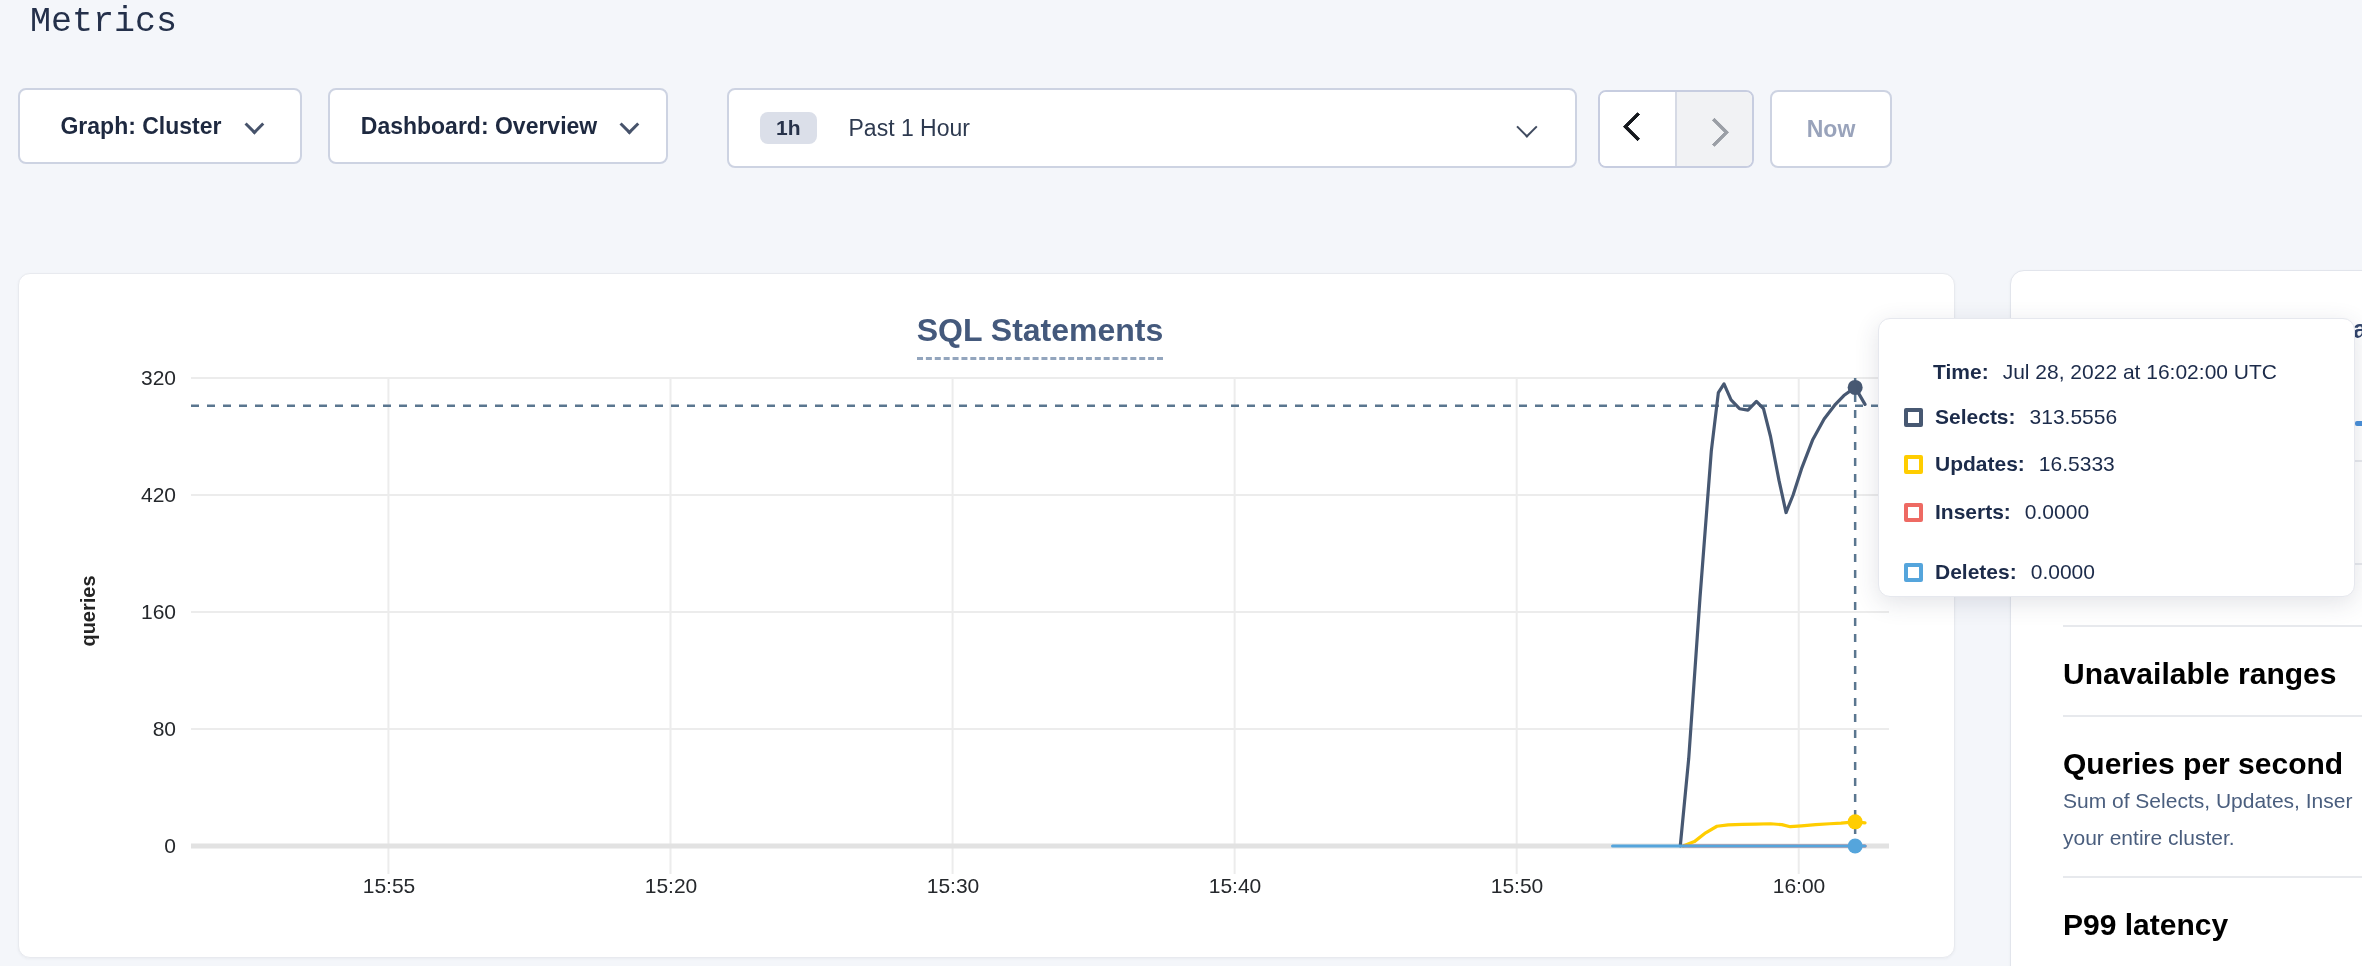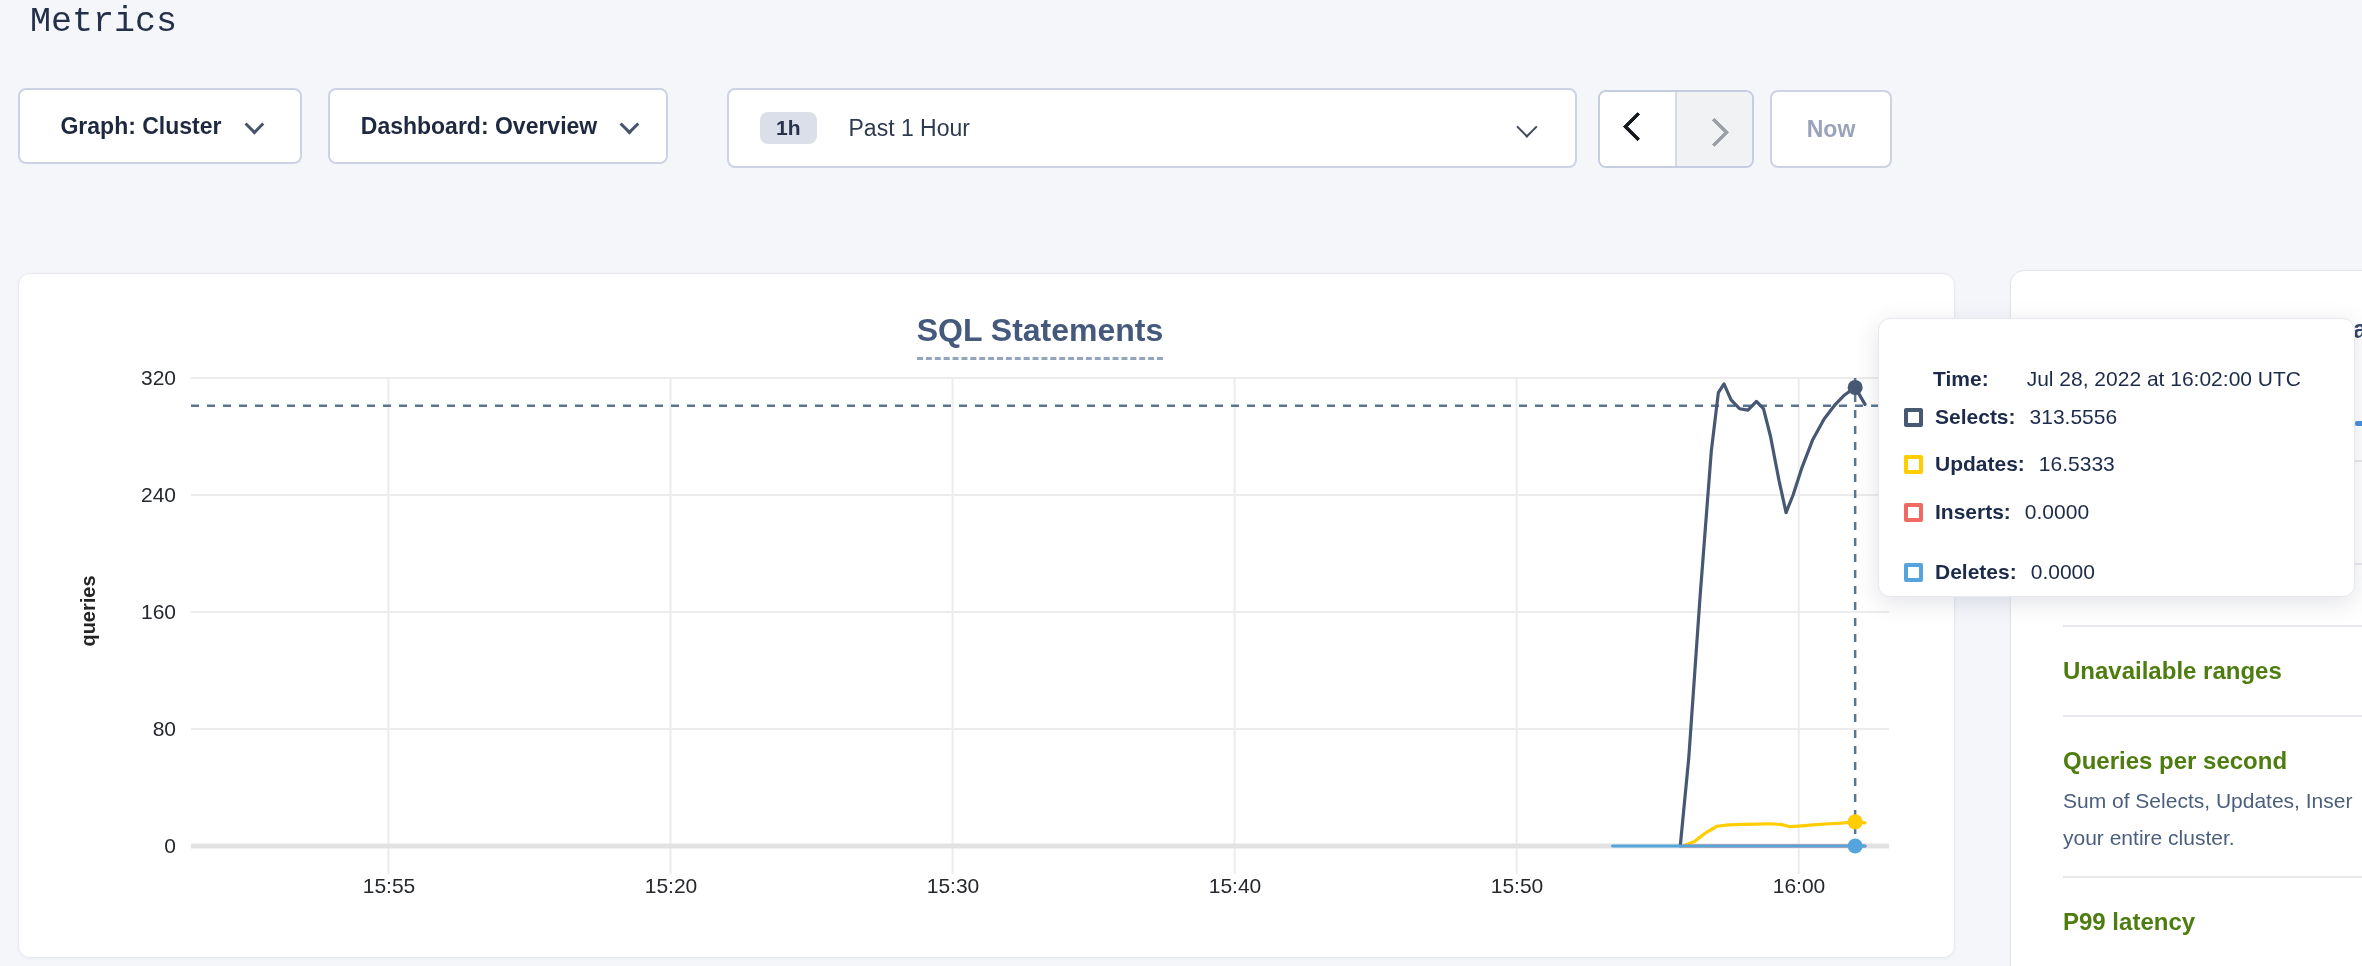--- a/index.html
+++ b/index.html
@@ -40,21 +40,21 @@
   .y-axis-label{position:absolute;left:12px;top:323px;width:120px;height:28px;text-align:center;
               font-size:20px;font-weight:700;color:#242424;transform:rotate(-90deg);}
   .ytick{position:absolute;left:0;width:157px;text-align:right;font-size:21px;color:#25282c;height:28px;line-height:28px;}
   .xtick{position:absolute;top:600px;width:110px;margin-left:-55px;text-align:center;font-size:21px;color:#25282c;}
   #chart-svg{position:absolute;left:0;top:0;}
 
   
   .sidebar-card{position:absolute;left:2010px;top:270px;width:380px;height:760px;background:#fff;
               border:1px solid #e2e5ec;border-radius:14px 0 0 0;box-shadow:0 1px 3px rgba(40,50,70,.05);}
   .sb-divider{position:absolute;left:52px;right:0;height:0;border-top:2px solid #e7e9ed;}
-  .sb-heading{position:absolute;left:52px;font-size:24px;font-weight:700;color:#4d7c0f;white-space:nowrap;}
+  .sb-heading{position:absolute;left:52px;font-size:30px;font-weight:700;color:#000000;white-space:nowrap;}
   .sb-desc{position:absolute;left:52px;font-size:21px;font-weight:400;color:#4a5e7e;white-space:nowrap;}
   .sb-frag{position:absolute;left:342px;top:44px;font-size:25px;font-weight:700;color:#31446b;}
   .sb-link-frag{position:absolute;left:344px;top:150px;width:12px;height:5px;background:#4a90d9;border-radius:2px;}
 
   
   .tooltip{position:absolute;left:1878px;top:318px;width:475px;height:277px;background:#fff;
            border:1px solid #e6e8ee;border-radius:12px;box-shadow:0 6px 24px rgba(50,60,85,.14);z-index:50;}
   .tt-row{position:absolute;left:25px;height:28px;display:flex;align-items:center;}
   .tt-swatch{width:11px;height:11px;border:4.5px solid #333;border-radius:2px;background:#fff;margin-right:12px;flex:none;}
   .tt-label{font-size:21px;font-weight:700;color:#1c2b4a;margin-right:14px;white-space:nowrap;}
@@ -117,21 +117,21 @@
         <polyline points="1593.581395348837,572 1846.0249169435215,572" fill="none" stroke="#55a5dc" stroke-width="3.2" stroke-linejoin="round" stroke-linecap="round"></polyline>
         <circle cx="1836.1528239202657" cy="113.4185" r="7.5" fill="#475872"></circle>
         <circle cx="1836.1528239202657" cy="547.824875" r="7.5" fill="#ffcd00"></circle>
         <circle cx="1836.1528239202657" cy="572" r="7.5" fill="#55a5dc"></circle>
       </svg>
     <div class="y-axis-label">queries</div>
 
     <div class="ytick" style="top:558px;">0</div>
     <div class="ytick" style="top:441px;">80</div>
     <div class="ytick" style="top:324px;">160</div>
-    <div class="ytick" style="top:207px;">240</div>
+    <div class="ytick" style="top:207px;">420</div>
     <div class="ytick" style="top:90px;">320</div>
 
     <div class="xtick" style="left:370px;">15:55</div>
     <div class="xtick" style="left:652px;">15:20</div>
     <div class="xtick" style="left:934px;">15:30</div>
     <div class="xtick" style="left:1216px;">15:40</div>
     <div class="xtick" style="left:1498px;">15:50</div>
     <div class="xtick" style="left:1780px;">16:00</div>
   </div>
 
@@ -144,21 +144,21 @@
     <div class="sb-heading" style="top:386px;">Unavailable ranges</div>
     <div class="sb-divider" style="top:444px;"></div>
     <div class="sb-heading" style="top:476px;">Queries per second</div>
     <div class="sb-desc" style="top:518px;">Sum of Selects, Updates, Inser</div>
     <div class="sb-desc" style="top:555px;">your entire cluster.</div>
     <div class="sb-divider" style="top:605px;"></div>
     <div class="sb-heading" style="top:637px;">P99 latency</div>
   </div>
 
   <div class="tooltip">
-    <div class="tt-row tt-time" style="top:46px;gap:24px;">
+    <div class="tt-row tt-time" style="top:39px;">
       <span class="tt-label">Time:</span>
       <span class="tt-value">Jul 28, 2022 at 16:02:00 UTC</span>
     </div>
     <div class="tt-row" style="top:84px;">
       <span class="tt-swatch" style="border-color: rgb(71, 88, 114);"></span>
       <span class="tt-label">Selects:</span>
       <span class="tt-value">313.5556</span>
     </div>
     <div class="tt-row" style="top:131px;">
       <span class="tt-swatch" style="border-color: rgb(255, 205, 0);"></span>

